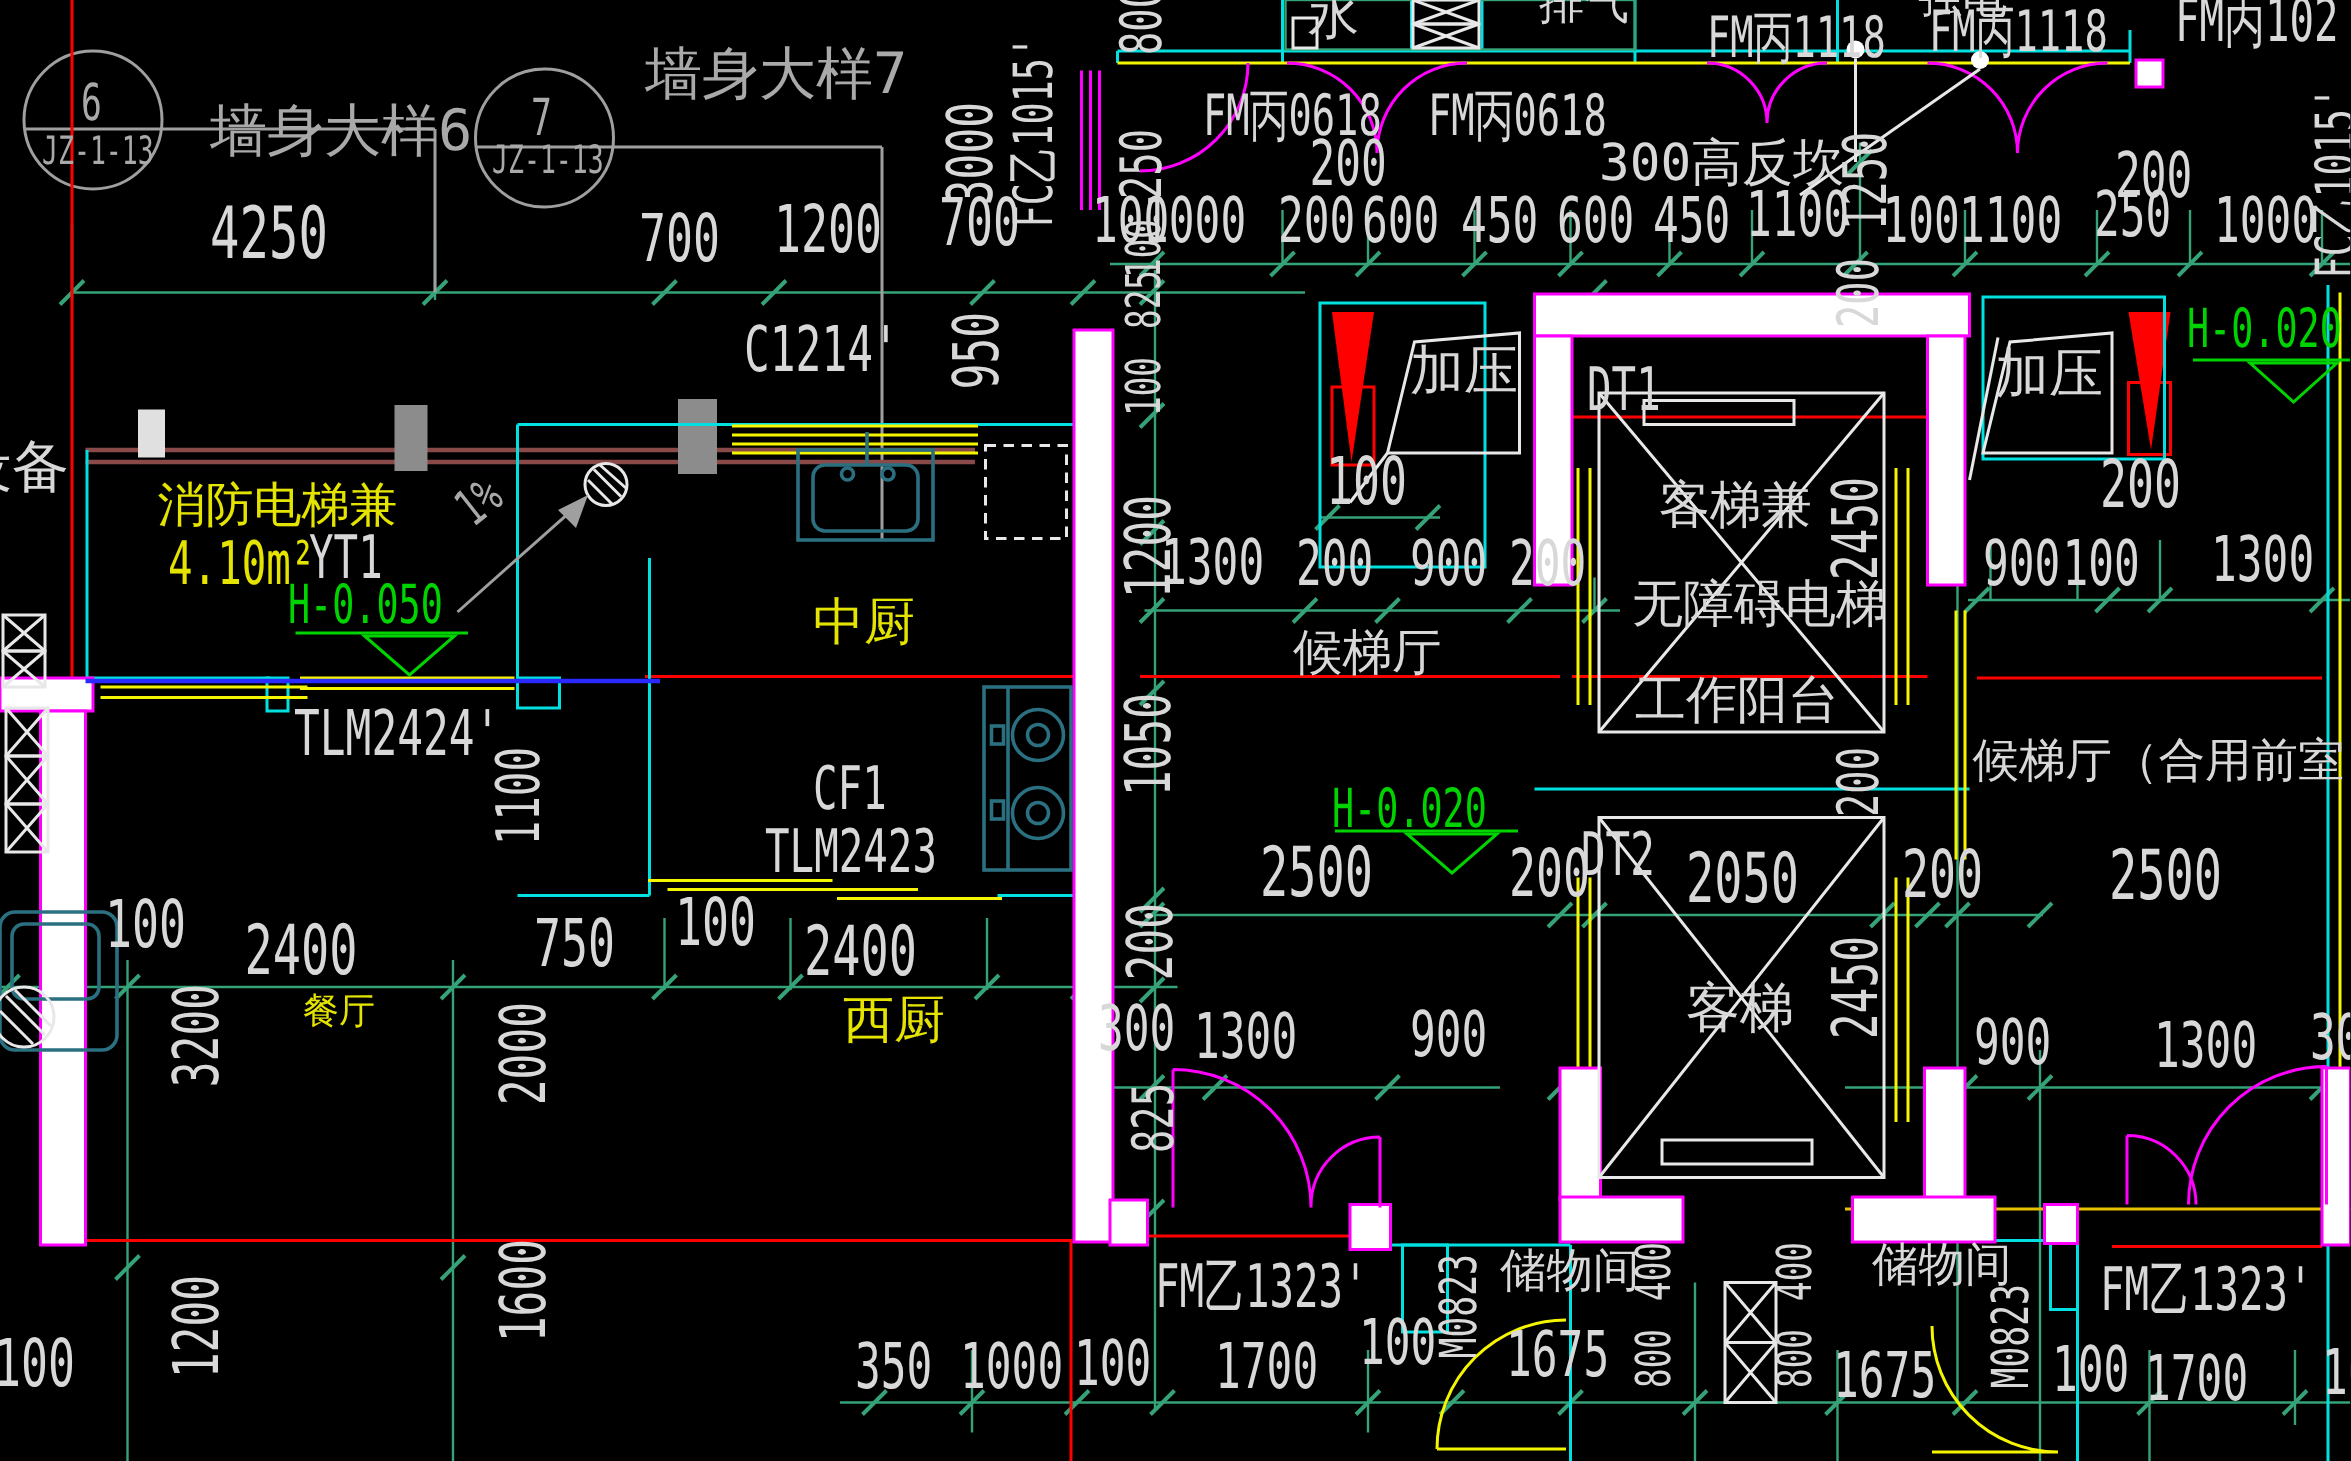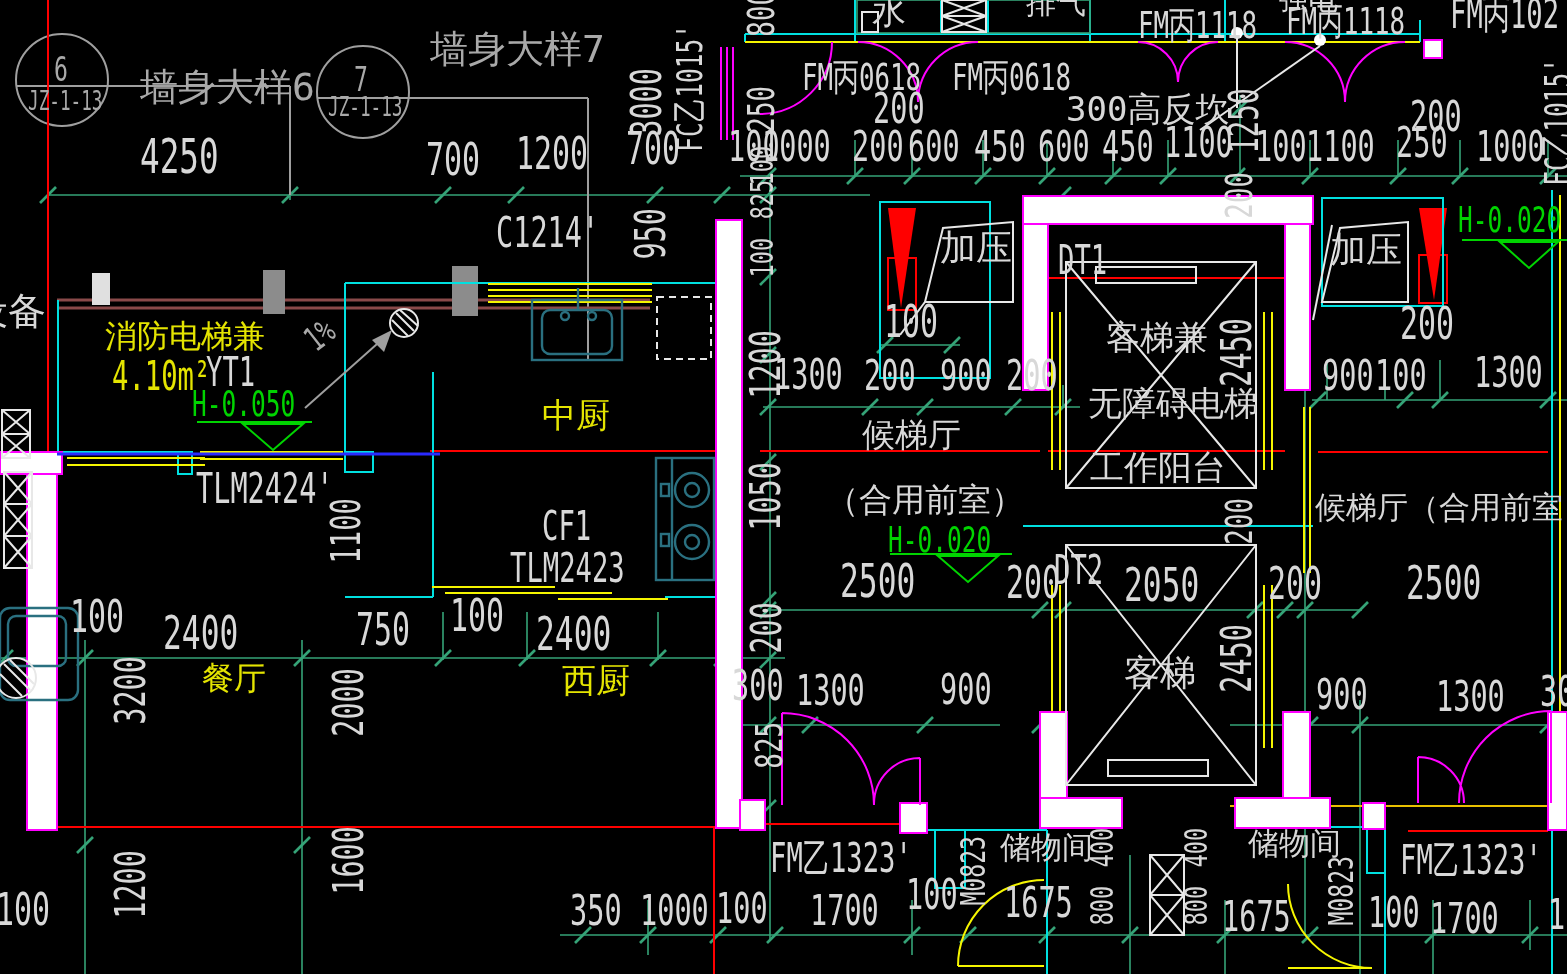--- a/index.html
+++ b/index.html
@@ -352,21 +352,20 @@
     <span class="lbl vert" style="left: 1220px; top: 172px; font-size: 38px; color: rgb(216, 216, 216);">200</span>
     <span class="lbl vert" style="left: 1220px; top: 498px; font-size: 38px; color: rgb(216, 216, 216);">200</span>
     <span class="lbl narrow" style="left: 774px; top: 354px; font-size: 42px; color: rgb(216, 216, 216);">1300</span>
     <span class="lbl narrow" style="left: 864px; top: 355px; font-size: 42px; color: rgb(216, 216, 216);">200</span>
     <span class="lbl narrow" style="left: 940px; top: 355px; font-size: 42px; color: rgb(216, 216, 216);">900</span>
     <span class="lbl narrow" style="left: 1006px; top: 355px; font-size: 42px; color: rgb(216, 216, 216);">200</span>
     <span class="lbl narrow" style="left: 1322px; top: 355px; font-size: 42px; color: rgb(216, 216, 216);">900</span>
     <span class="lbl narrow" style="left: 1375px; top: 355px; font-size: 42px; color: rgb(216, 216, 216);">100</span>
     <span class="lbl narrow" style="left: 1474px; top: 352px; font-size: 42px; color: rgb(216, 216, 216);">1300</span>
     <span class="lbl " style="left: 862px; top: 418px; font-size: 33px; color: rgb(216, 216, 216);">候梯厅</span>
-    <span class="lbl " style="left: 826px; top: 483px; font-size: 33px; color: rgb(216, 216, 216);">（合用前室）</span>
     <span class="lbl narrow" style="left: 888px; top: 522px; font-size: 36px; color: rgb(0, 212, 0);">H-0.020</span>
     <span class="lbl narrow" style="left: 840px; top: 558px; font-size: 46px; color: rgb(216, 216, 216);">2500</span>
     <span class="lbl narrow" style="left: 1006px; top: 561px; font-size: 44px; color: rgb(216, 216, 216);">200</span>
     <span class="lbl narrow" style="left: 1124px; top: 562px; font-size: 46px; color: rgb(216, 216, 216);">2050</span>
     <span class="lbl narrow" style="left: 1268px; top: 562px; font-size: 44px; color: rgb(216, 216, 216);">200</span>
     <span class="lbl narrow" style="left: 1406px; top: 560px; font-size: 46px; color: rgb(216, 216, 216);">2500</span>
     <span class="lbl narrow" style="left: 1054px; top: 550px; font-size: 40px; color: rgb(216, 216, 216);">DT2</span>
     <span class="lbl " style="left: 1124px; top: 655px; font-size: 36px; color: rgb(216, 216, 216);">客梯</span>
     <span class="lbl vert" style="left: 1216px; top: 624px; font-size: 42px; color: rgb(216, 216, 216);">2450</span>
     <span class="lbl " style="left: 1315px; top: 492px; font-size: 31px; color: rgb(216, 216, 216);">候梯厅（合用前室）</span>
@@ -379,21 +378,21 @@
     <span class="lbl narrow" style="left: 196px; top: 468px; font-size: 42px; color: rgb(216, 216, 216);">TLM2424'</span>
     <span class="lbl vert" style="left: 326px; top: 498px; font-size: 40px; color: rgb(216, 216, 216);">1100</span>
     <span class="lbl " style="left: 542px; top: 398px; font-size: 34px; color: rgb(228, 228, 0);">中厨</span>
     <span class="lbl narrow" style="left: 542px; top: 506px; font-size: 40px; color: rgb(216, 216, 216);">CF1</span>
     <span class="lbl narrow" style="left: 510px; top: 548px; font-size: 40px; color: rgb(216, 216, 216);">TLM2423</span>
     <span class="lbl narrow" style="left: 70px; top: 595px; font-size: 44px; color: rgb(216, 216, 216);">100</span>
     <span class="lbl narrow" style="left: 163px; top: 610px; font-size: 46px; color: rgb(216, 216, 216);">2400</span>
     <span class="lbl narrow" style="left: 356px; top: 608px; font-size: 44px; color: rgb(216, 216, 216);">750</span>
     <span class="lbl narrow" style="left: 450px; top: 594px; font-size: 44px; color: rgb(216, 216, 216);">100</span>
     <span class="lbl narrow" style="left: 536px; top: 611px; font-size: 46px; color: rgb(216, 216, 216);">2400</span>
-    <span class="lbl " style="left: 202px; top: 662px; font-size: 32px; color: rgb(228, 228, 0);">餐厅</span>
+    <span class="lbl " style="left: 202px; top: 662px; font-size: 24px; color: rgb(228, 228, 0);">餐厅</span>
     <span class="lbl " style="left: 562px; top: 663px; font-size: 34px; color: rgb(228, 228, 0);">西厨</span>
     <span class="lbl vert" style="left: 110px; top: 656px; font-size: 42px; color: rgb(216, 216, 216);">3200</span>
     <span class="lbl vert" style="left: 328px; top: 668px; font-size: 42px; color: rgb(216, 216, 216);">2000</span>
     <span class="lbl vert" style="left: 110px; top: 850px; font-size: 42px; color: rgb(216, 216, 216);">1200</span>
     <span class="lbl vert" style="left: 328px; top: 826px; font-size: 42px; color: rgb(216, 216, 216);">1600</span>
     <span class="lbl narrow" style="left: -4px; top: 888px; font-size: 44px; color: rgb(216, 216, 216);">100</span>
     <span class="lbl narrow" style="left: 732px; top: 665px; font-size: 42px; color: rgb(216, 216, 216);">300</span>
     <span class="lbl narrow" style="left: 796px; top: 670px; font-size: 42px; color: rgb(216, 216, 216);">1300</span>
     <span class="lbl narrow" style="left: 940px; top: 669px; font-size: 42px; color: rgb(216, 216, 216);">900</span>
     <span class="lbl narrow" style="left: 770px; top: 838px; font-size: 40px; color: rgb(216, 216, 216);">FM乙1323'</span>

